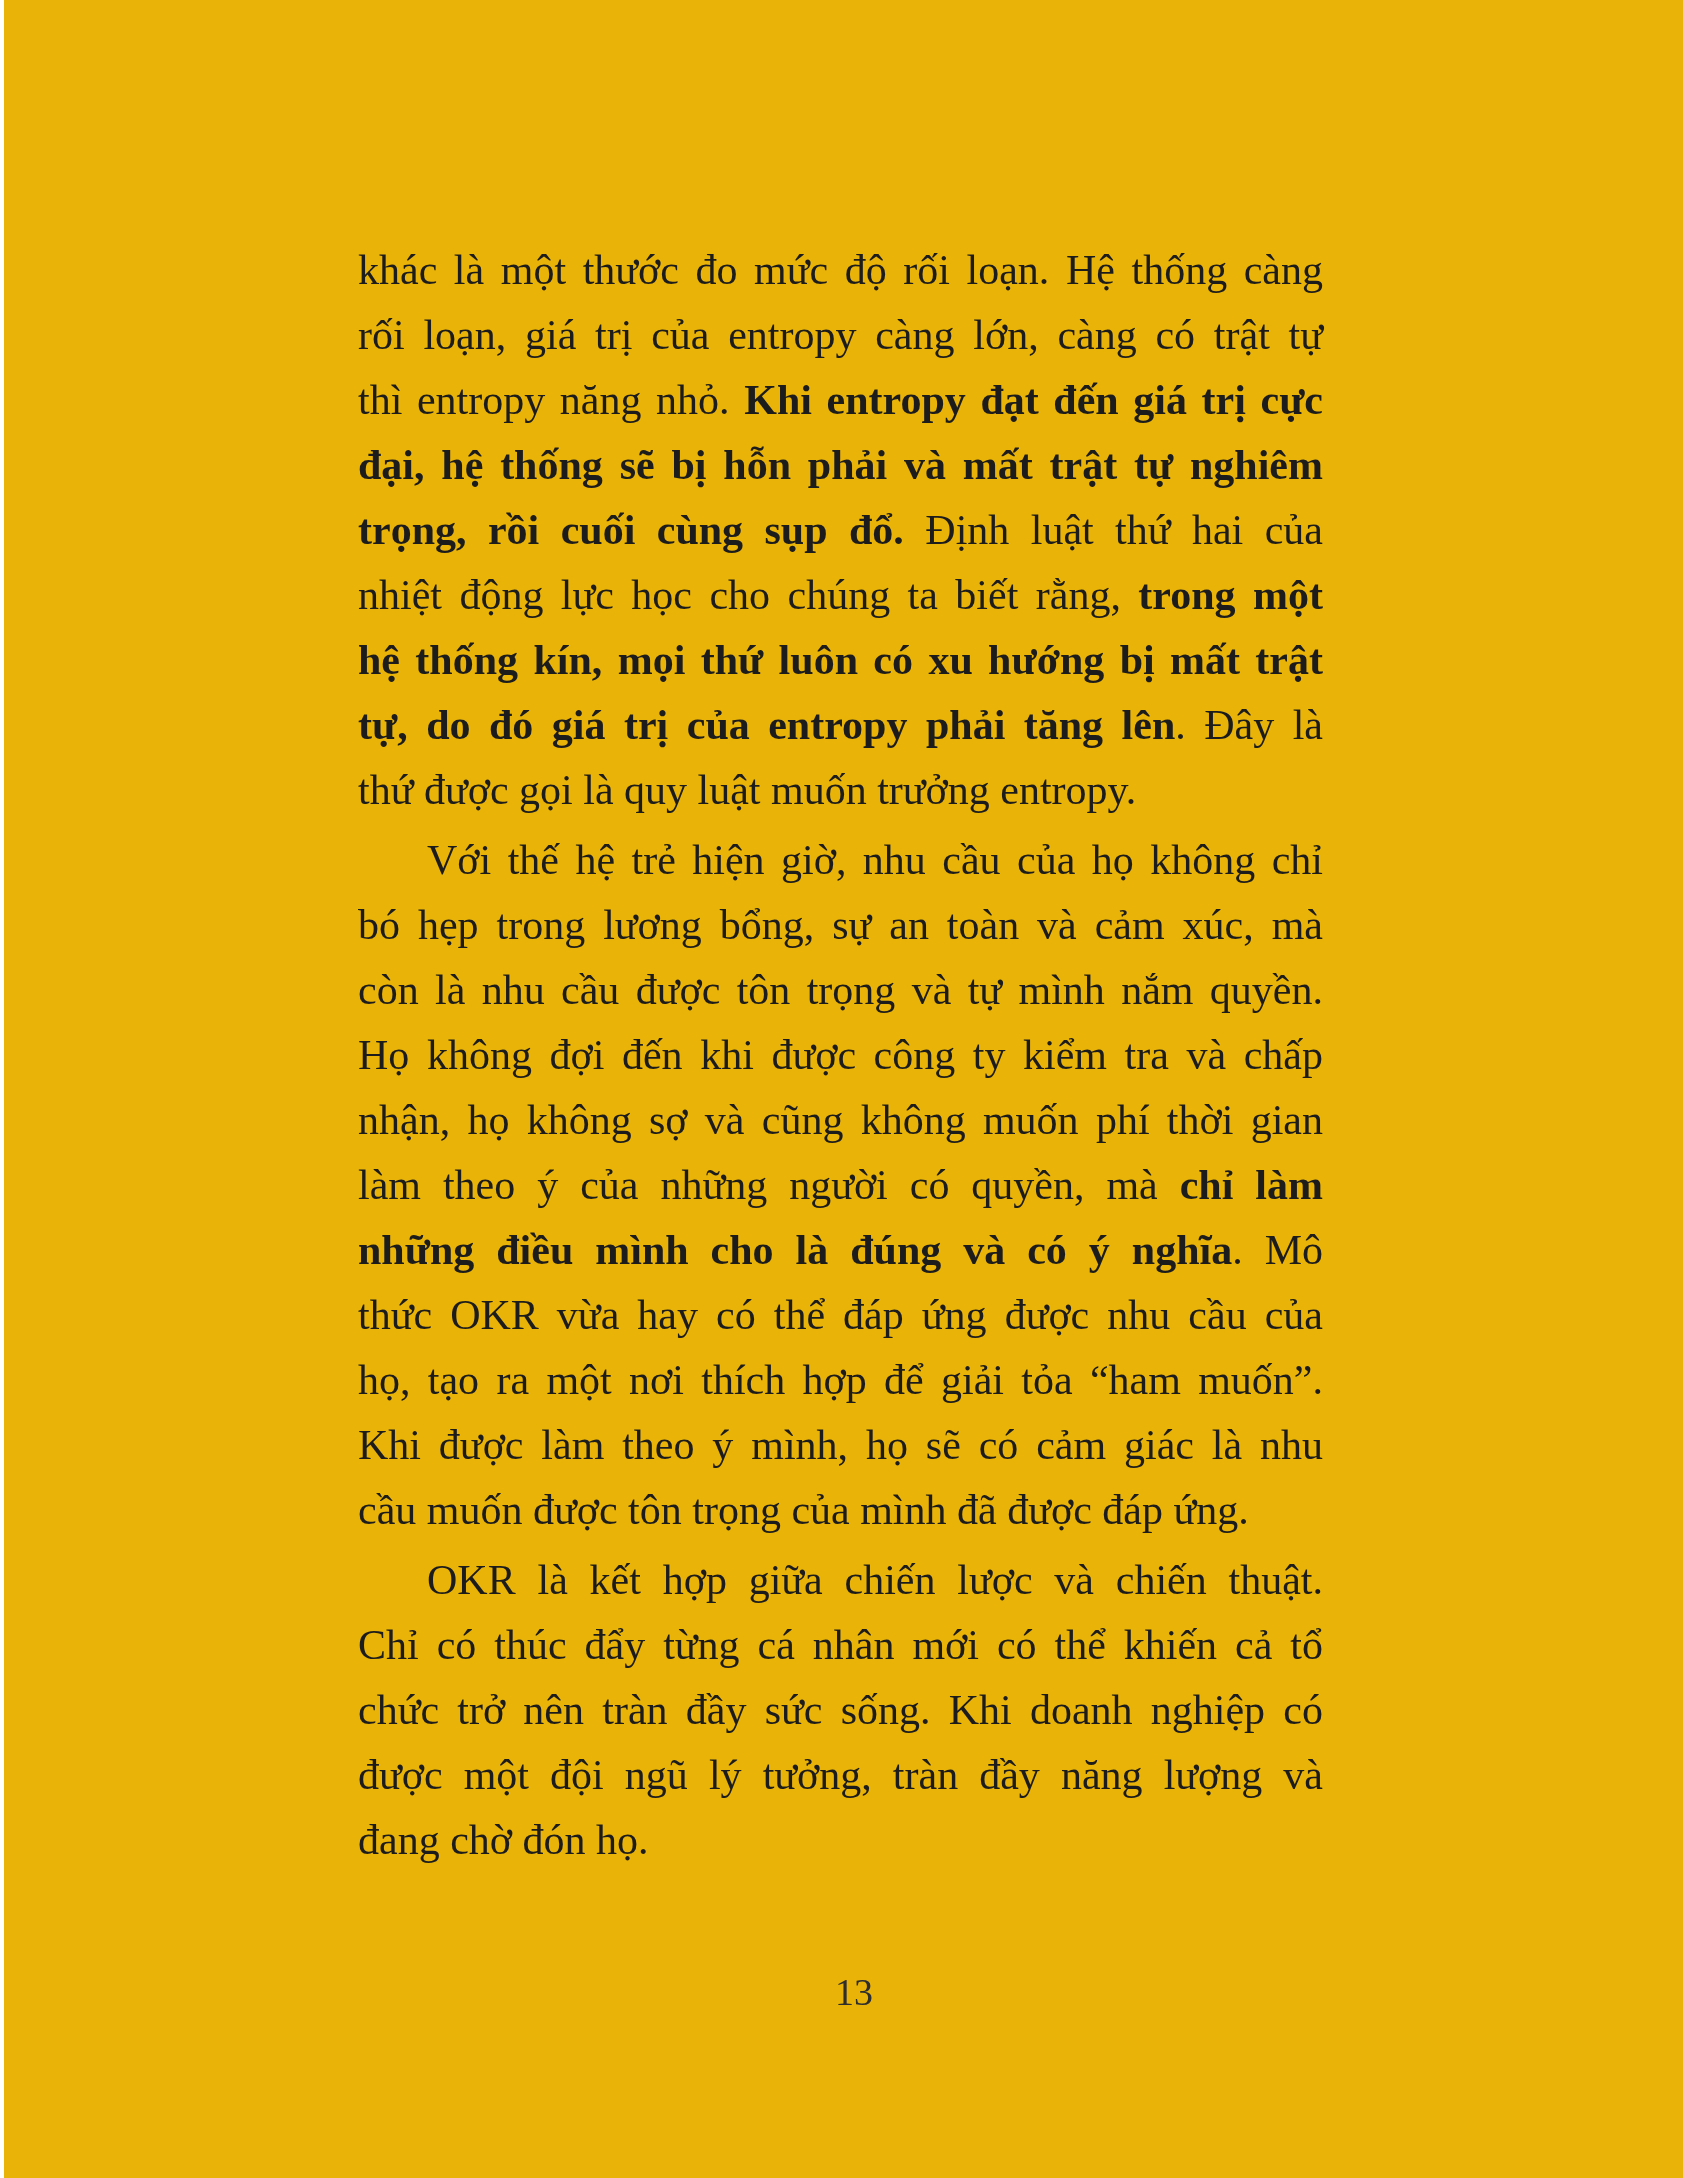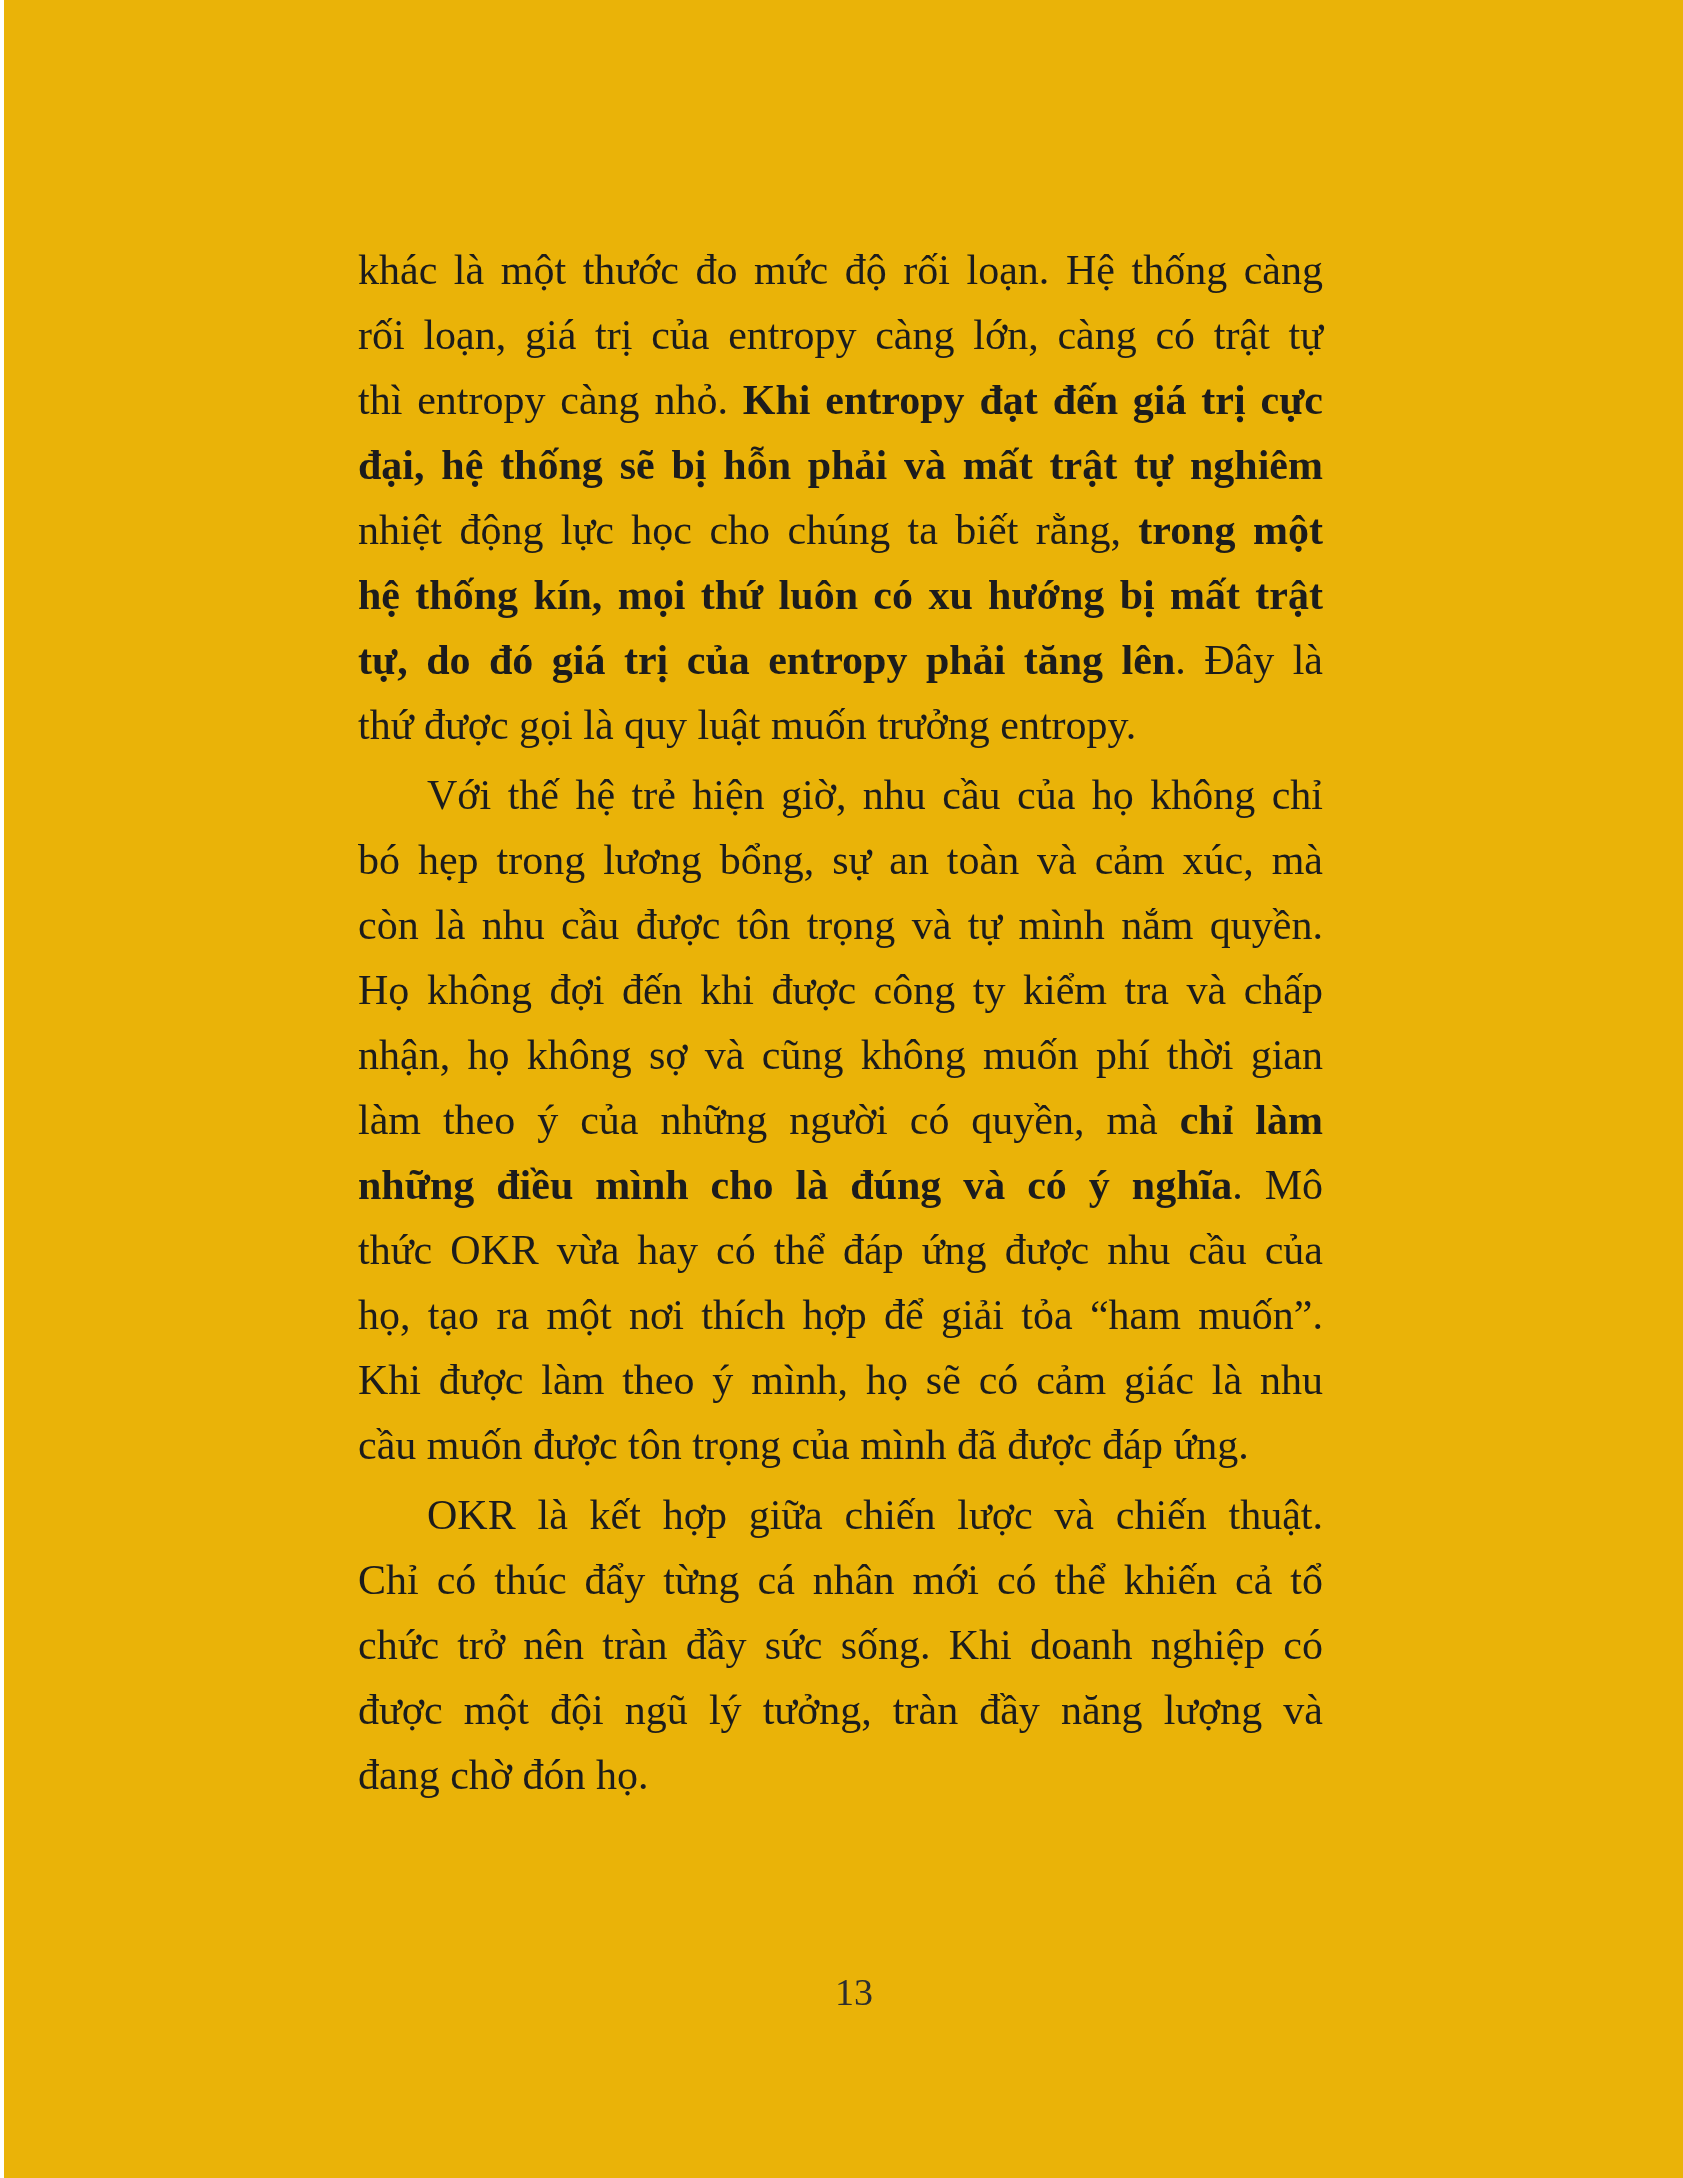--- a/index.html
+++ b/index.html
@@ -67,22 +67,23 @@
   }
 </style>
 </head>
 <body style="background: rgb(255, 255, 255);">
 
 <div class="page">
   <div class="text-block" style="color: rgb(28, 28, 28);">
       <div class="paragraph">
         <div class="line"><span class="seg">khác là một thước đo mức độ rối loạn. Hệ thống càng</span></div>
         <div class="line"><span class="seg">rối loạn, giá trị của entropy càng lớn, càng có trật tự</span></div>
-        <div class="line"><span class="seg">thì entropy càng nhỏ. </span><span class="seg bold">Khi entropy đạt đến giá trị cực</span></div>
+        <div class="line"><span class="seg">thì entropy năng nhỏ. </span><span class="seg bold">Khi entropy đạt đến giá trị cực</span></div>
         <div class="line"><span class="seg bold">đại, hệ thống sẽ bị hỗn phải và mất trật tự nghiêm</span></div>
+        <div class="line"><span class="seg bold">trọng, rồi cuối cùng sụp đổ.</span><span class="seg"> Định luật thứ hai của</span></div>
         <div class="line"><span class="seg">nhiệt động lực học cho chúng ta biết rằng, </span><span class="seg bold">trong một</span></div>
         <div class="line"><span class="seg bold">hệ thống kín, mọi thứ luôn có xu hướng bị mất trật</span></div>
         <div class="line"><span class="seg bold">tự, do đó giá trị của entropy phải tăng lên</span><span class="seg">. Đây là</span></div>
         <div class="line last"><span class="seg">thứ được gọi là quy luật muốn trưởng entropy.</span></div>
       </div>
       <div class="paragraph indent">
         <div class="line first-indent"><span class="seg">Với thế hệ trẻ hiện giờ, nhu cầu của họ không chỉ</span></div>
         <div class="line"><span class="seg">bó hẹp trong lương bổng, sự an toàn và cảm xúc, mà</span></div>
         <div class="line"><span class="seg">còn là nhu cầu được tôn trọng và tự mình nắm quyền.</span></div>
         <div class="line"><span class="seg">Họ không đợi đến khi được công ty kiểm tra và chấp</span></div>

